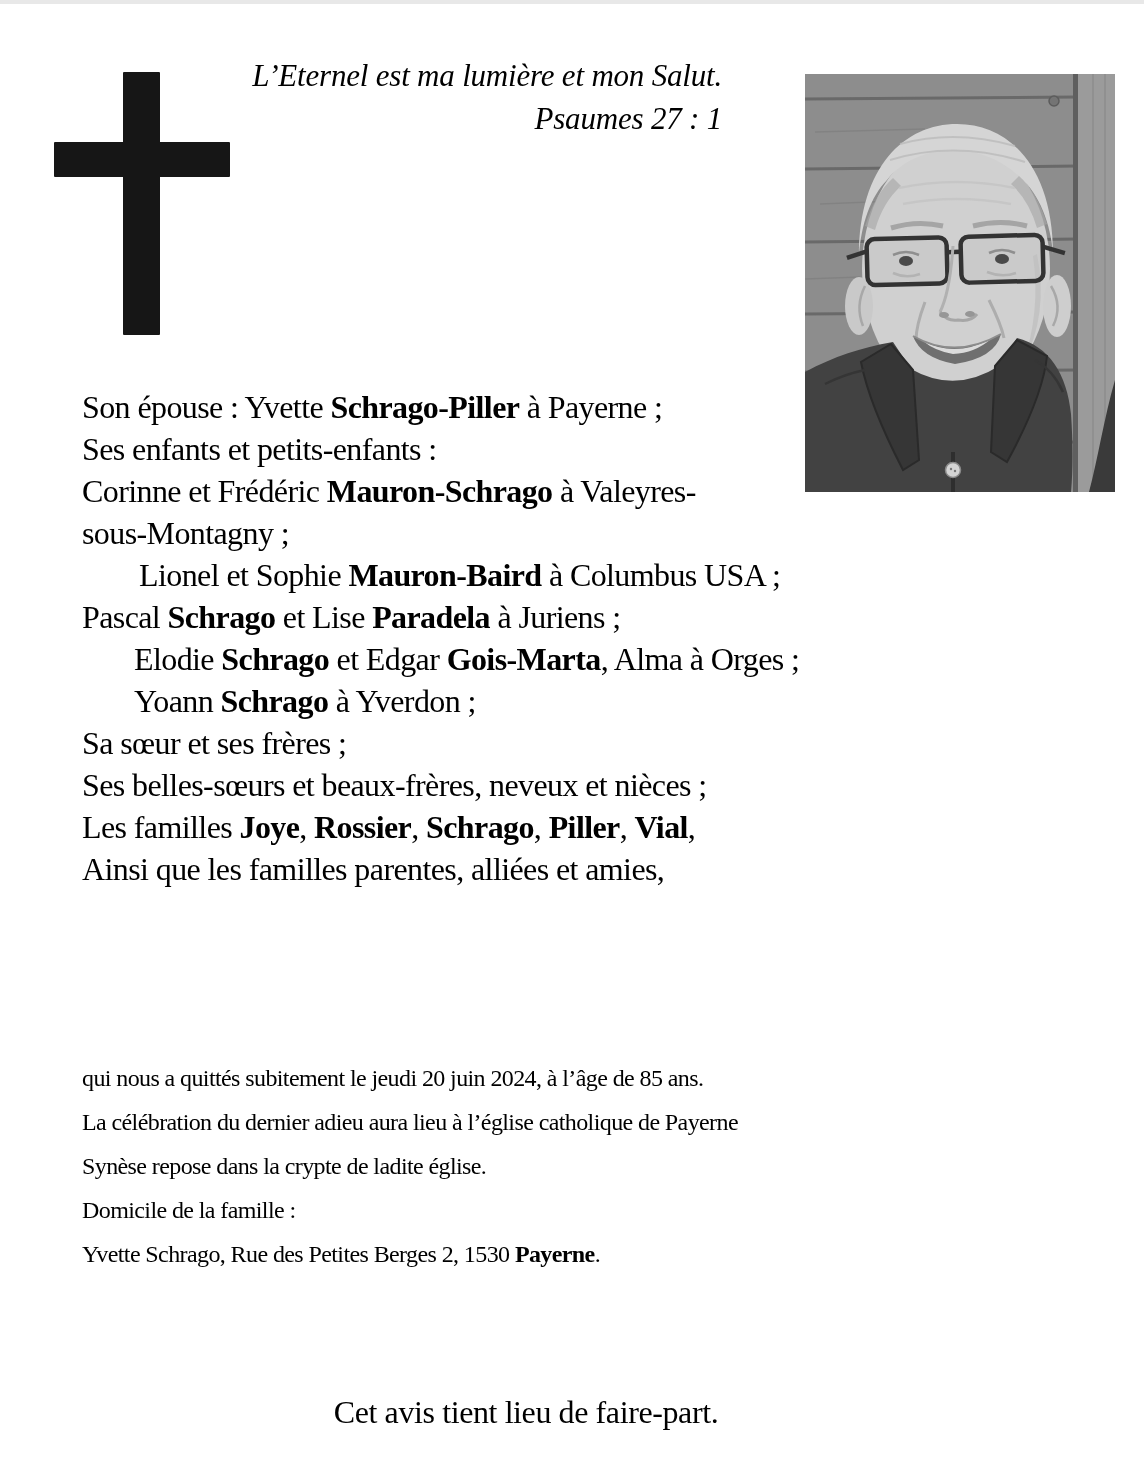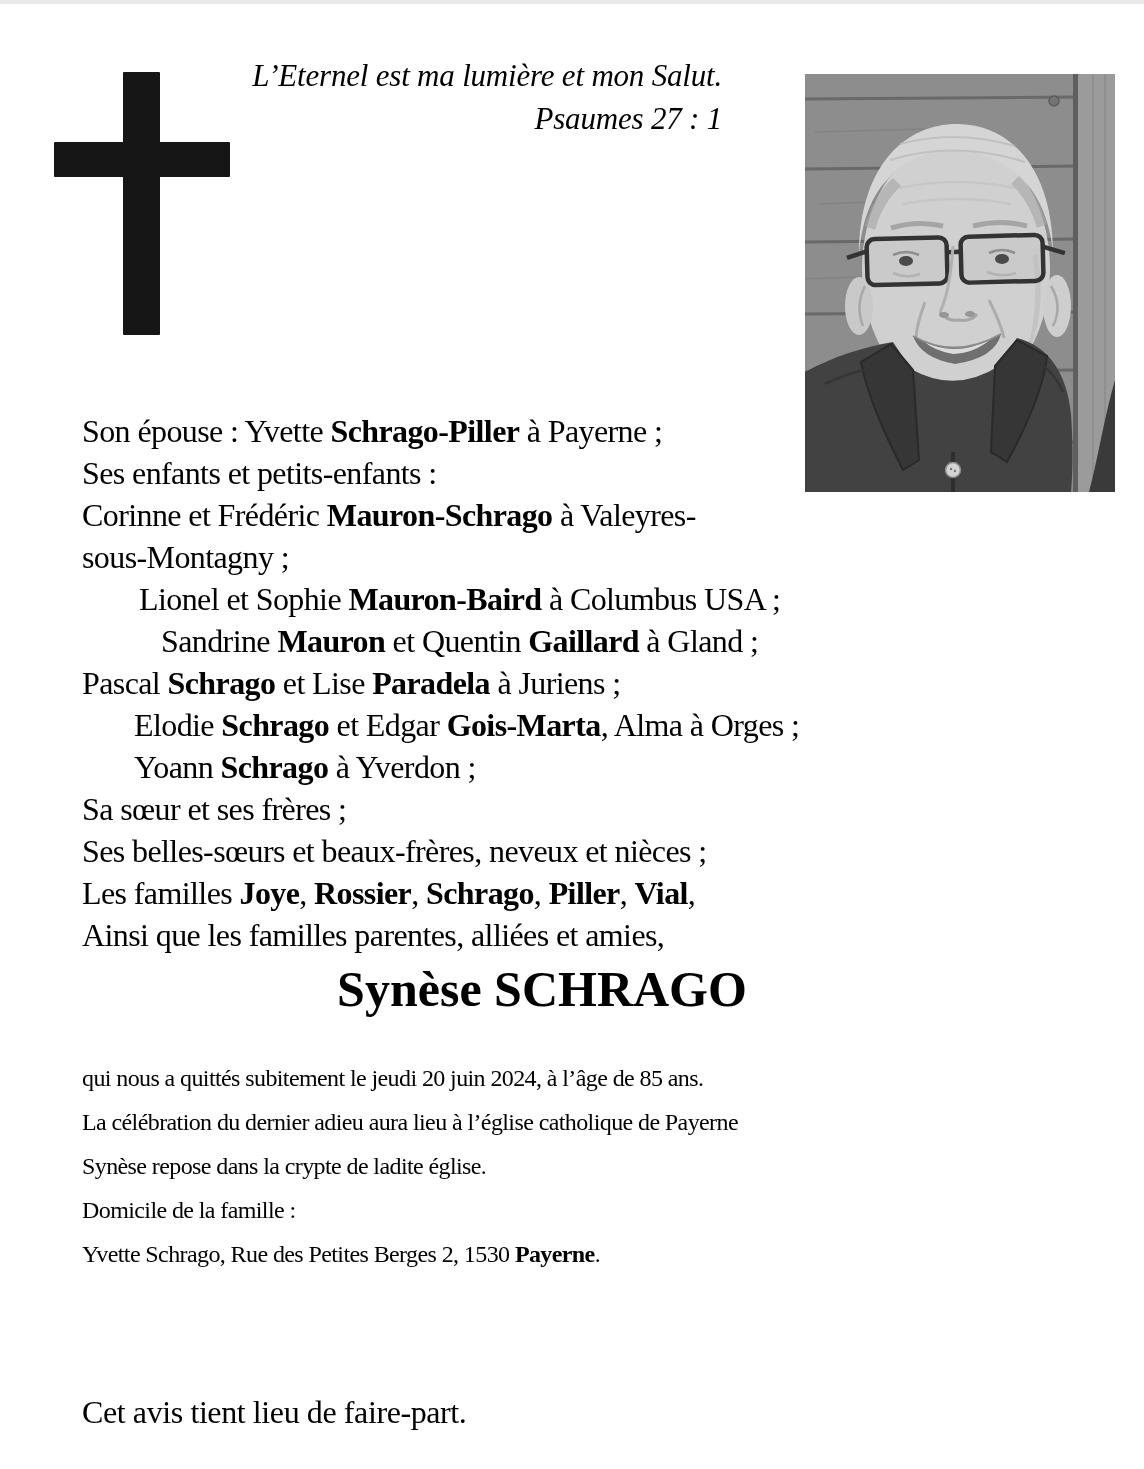--- a/index.html
+++ b/index.html
@@ -14,39 +14,39 @@
   .cross .bar-h{position:absolute;left:0;top:70px;width:176px;height:35px;background:#161616;border-radius:1px;}
   
   .quote{
     position:absolute;top:50px;right:422px;text-align:right;
     font-style:italic;font-size:31px;line-height:43px;white-space:nowrap;letter-spacing:-0.2px;
   }
   
   .photo{position:absolute;left:805px;top:70px;width:310px;height:418px;}
   
   .family{
-    position:absolute;left:82px;top:406px;
+    position:absolute;left:82px;top:382px;
     font-size:32px;line-height:42px;letter-spacing:-0.6px;white-space:nowrap;
   }
   .details{
     position:absolute;left:82px;top:1052px;
     font-size:24px;line-height:44px;letter-spacing:-0.6px;white-space:nowrap;
   }
   .t-line{white-space:nowrap;}
   .indent-0{padding-left:0;}
   .indent-1{padding-left:38px;text-align:center;}
   .indent-2{padding-left:52px;}
   .seg{font-weight:normal;}
   .seg.bold{font-weight:bold;}
   .name{
     position:absolute;left:82px;top:956px;width:920px;margin:0;
     text-align:center;font-size:50px;line-height:58px;font-weight:bold;letter-spacing:0;
   }
   .footer{
-    position:absolute;left:82px;top:1386px;width:888px;text-align:left;
+    position:absolute;left:82px;top:1386px;width:888px;text-align:center;
     font-size:32px;line-height:44px;letter-spacing:-0.4px;
   }
 </style>
 </head>
 <body>
 
 <div class="page">
 
   <div class="cross">
     <div class="bar-v"></div>
@@ -175,31 +175,29 @@
       <path d="M310,418 L284,418 C293,384 299,344 310,306 Z" fill="#3a3a3a"></path>
     </g>
   </svg>
 
   <div class="family" id="family-lines">
       <div class="t-line indent-0"><span class="seg">Son épouse : Yvette </span><span class="seg bold">Schrago-Piller</span><span class="seg"> à Payerne ;</span></div>
       <div class="t-line indent-0"><span class="seg">Ses enfants et petits-enfants :</span></div>
       <div class="t-line indent-0"><span class="seg">Corinne et Frédéric </span><span class="seg bold">Mauron-Schrago</span><span class="seg"> à Valeyres-</span></div>
       <div class="t-line indent-0"><span class="seg">sous-Montagny ;</span></div>
       <div class="t-line indent-1"><span class="seg">Lionel et Sophie </span><span class="seg bold">Mauron-Baird</span><span class="seg"> à Columbus USA ;</span></div>
-      <div class="t-line indent-1"><span class="seg">Sandrine </span><span class="seg bold">Mauron</span><span class="seg"> et Quentin </span><span class="seg bold">Gaillard</span><span class="seg"> à Gland ;</span></div>
       <div class="t-line indent-0"><span class="seg">Pascal </span><span class="seg bold">Schrago</span><span class="seg"> et Lise </span><span class="seg bold">Paradela</span><span class="seg"> à Juriens ;</span></div>
       <div class="t-line indent-2"><span class="seg">Elodie </span><span class="seg bold">Schrago</span><span class="seg"> et Edgar </span><span class="seg bold">Gois-Marta</span><span class="seg">, Alma à Orges ;</span></div>
       <div class="t-line indent-2"><span class="seg">Yoann </span><span class="seg bold">Schrago</span><span class="seg"> à Yverdon ;</span></div>
       <div class="t-line indent-0"><span class="seg">Sa sœur et ses frères ;</span></div>
       <div class="t-line indent-0"><span class="seg">Ses belles-sœurs et beaux-frères, neveux et nièces ;</span></div>
       <div class="t-line indent-0"><span class="seg">Les familles </span><span class="seg bold">Joye</span><span class="seg">, </span><span class="seg bold">Rossier</span><span class="seg">, </span><span class="seg bold">Schrago</span><span class="seg">, </span><span class="seg bold">Piller</span><span class="seg">, </span><span class="seg bold">Vial</span><span class="seg">,</span></div>
       <div class="t-line indent-0"><span class="seg">Ainsi que les familles parentes, alliées et amies,</span></div>
     </div>
 
-  <h1 class="name">Synèse SCHRAGO</h1>
 
   <div class="details" id="details-lines">
       <div class="t-line indent-0"><span class="seg">qui nous a quittés subitement le jeudi 20 juin 2024, à l’âge de 85 ans.</span></div>
       <div class="t-line indent-0"><span class="seg">La célébration du dernier adieu aura lieu à l’église catholique de Payerne</span></div>
       <div class="t-line indent-0"><span class="seg">Synèse repose dans la crypte de ladite église.</span></div>
       <div class="t-line indent-0"><span class="seg">Domicile de la famille :</span></div>
       <div class="t-line indent-0"><span class="seg">Yvette Schrago, Rue des Petites Berges 2, 1530 </span><span class="seg bold">Payerne</span><span class="seg">.</span></div>
     </div>
 
   <div class="footer">Cet avis tient lieu de faire-part.</div>

